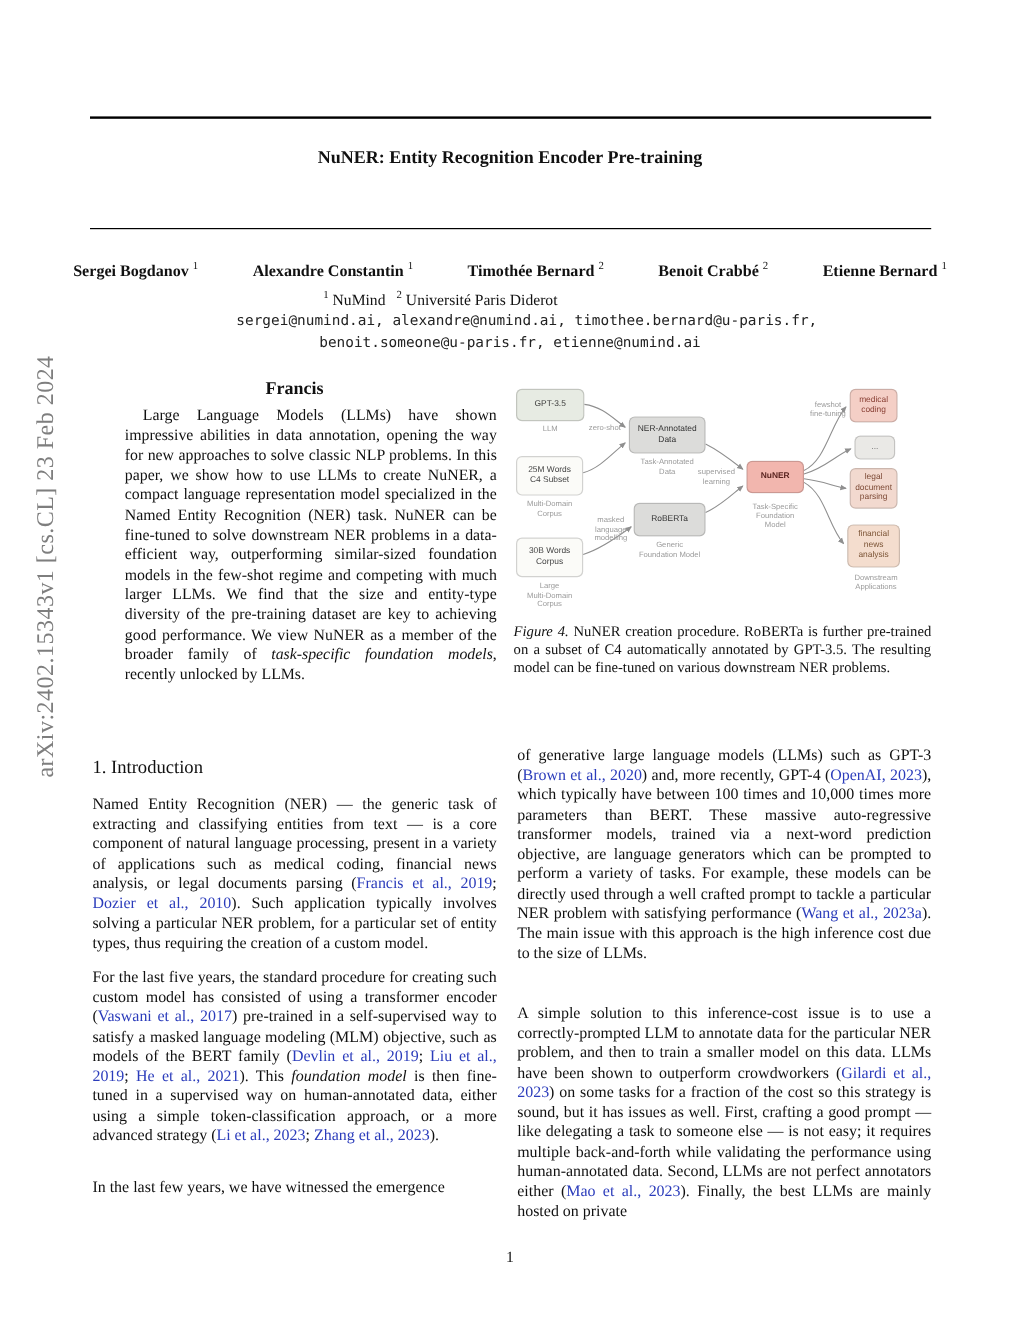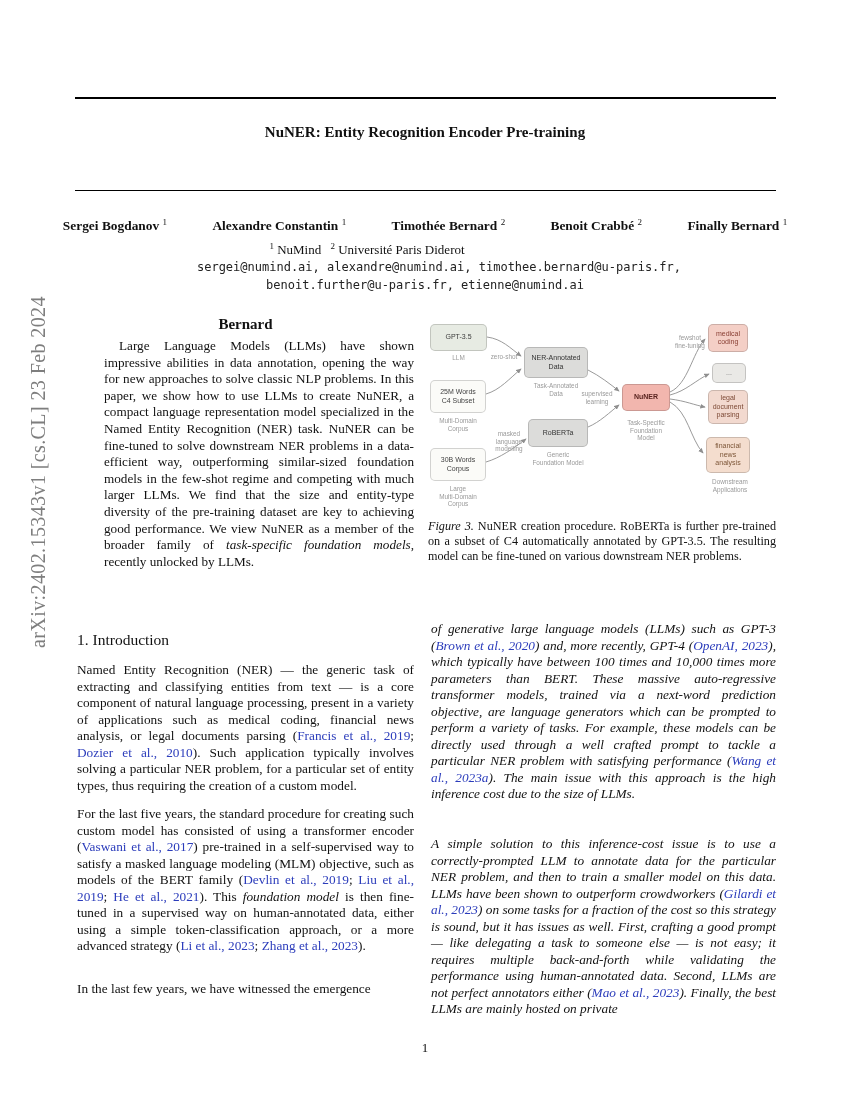--- a/index.html
+++ b/index.html
@@ -30,21 +30,21 @@
   .emails.l1 { top:260px;padding-left:28px; } .emails.l2 { top:278px; }
 
   .abstract-heading { position:absolute; left:77px; top:316px; width:337px;
                       text-align:center; font-weight:bold; font-size:15px; }
   .abstract-body { position:absolute; left:104px; top:338px; width:310px;
                    font-size:13.2px; line-height:16.6px; text-align:justify; text-indent:15px; }
   .section-heading { position:absolute; left:77px; top:631px; width:337px;
                      font-weight:normal; font-size:15.5px; }
   .para { position:absolute; font-size:13.3px; line-height:16.5px; text-align:justify; }
   .pL { left:77px; width:337px; }
-  .pR { left:431px; width:345px;font-style:italic; }
+  .pR { left:431px; width:345px; }
   #p1 { top:662px; } #p2 { top:806px; } #p3 { top:981px; }
   #rp1 { top:621px; } #rp2 { top:816px;margin-top:20px; }
   .cite { color:var(--cite, #2b3cbb); }
   .italic { font-style:italic; }
 
   .caption { position:absolute; left:428px; top:519px; width:348px;
              font-size:12.2px; line-height:14.8px; text-align:justify; }
 
   .fig { position:absolute; left:424px; top:306px; width:356px; height:212px;
          font-family:"Liberation Sans", sans-serif; }
@@ -71,32 +71,32 @@
 
   <h1 class="title"><span>NuNER: Entity Recognition Encoder Pre-training</span><br></h1>
 
   <div class="rule rule-mid"></div>
 
   <div class="authors">
     <span class="author"><span>Sergei Bogdanov</span> <sup>1</sup></span>
     <span class="author"><span>Alexandre Constantin</span> <sup>1</sup></span>
     <span class="author"><span>Timothée Bernard</span> <sup>2</sup></span>
     <span class="author"><span>Benoit Crabbé</span> <sup>2</sup></span>
-    <span class="author"><span>Finally Bernard</span> <sup>1</sup></span>
+    <span class="author"><span>Etienne Bernard</span> <sup>1</sup></span>
   </div>
 
   <div class="affils">
     <span class="aff"><sup>1</sup> <span>NuMind</span></span>
     <span class="aff"><sup>2</sup> <span>Université Paris Diderot</span></span>
   </div>
 
   <div class="emails l1">sergei@numind.ai, alexandre@numind.ai, timothee.bernard@u-paris.fr,</div>
-  <div class="emails l2">benoit.further@u-paris.fr, etienne@numind.ai</div>
+  <div class="emails l2">benoit.someone@u-paris.fr, etienne@numind.ai</div>
 
-  <div class="abstract-heading">Bernard</div>
+  <div class="abstract-heading">Francis</div>
   <div class="abstract-body"><span>Large Language Models (LLMs) have shown impressive abilities in data annotation, opening the way for new approaches to solve classic NLP problems. In this paper, we show how to use LLMs to create NuNER, a compact language representation model specialized in the Named Entity Recognition (NER) task. NuNER can be fine-tuned to solve downstream NER problems in a data-efficient way, outperforming similar-sized foundation models in the few-shot regime and competing with much larger LLMs. We find that the size and entity-type diversity of the pre-training dataset are key to achieving good performance. We view NuNER as a member of the broader family of </span><span class="italic">task-specific foundation models</span><span>, recently unlocked by LLMs.</span></div>
 
   <div class="fig">
     <svg width="356" height="212" viewBox="0 0 356 212">
       <defs>
         <marker id="ah" markerWidth="7" markerHeight="7" refX="5.2" refY="3" orient="auto">
           <path d="M0,0.4 L6,3 L0,5.6 Z" fill="#8f8f8f"></path>
         </marker>
       </defs>
       <g stroke="#8f8f8f" stroke-width="0.9" fill="none">
@@ -158,21 +158,21 @@
     <div class="node" style="left: 284px; top: 84px; width: 40px; height: 34px; background: rgb(242, 217, 207); color: rgb(125, 74, 54);">legal
 document
 parsing</div>
     <div class="node" style="left: 282px; top: 131px; width: 44px; height: 36px; background: rgb(244, 221, 206); color: rgb(125, 86, 56);">financial
 news
 analysis</div>
     <div class="lbl" style="left:276px;top:172px;width:60px">Downstream
 Applications</div>
   </div>
 
-  <div class="caption"><span class="italic">Figure 3.</span><span> NuNER creation procedure. RoBERTa is further pre-trained on a subset of C4 automatically annotated by GPT-3.5. The resulting model can be fine-tuned on various downstream NER problems.</span></div>
+  <div class="caption"><span class="italic">Figure 4.</span><span> NuNER creation procedure. RoBERTa is further pre-trained on a subset of C4 automatically annotated by GPT-3.5. The resulting model can be fine-tuned on various downstream NER problems.</span></div>
 
   <div class="section-heading">1. Introduction</div>
 
   <p class="para pL" id="p1"><span>Named Entity Recognition (NER) — the generic task of extracting and classifying entities from text — is a core component of natural language processing, present in a variety of applications such as medical coding, financial news analysis, or legal documents parsing (</span><span class="cite">Francis et al., 2019</span><span>; </span><span class="cite">Dozier et al., 2010</span><span>). Such application typically involves solving a particular NER problem, for a particular set of entity types, thus requiring the creation of a custom model.</span></p>
   <p class="para pL" id="p2"><span>For the last five years, the standard procedure for creating such custom model has consisted of using a transformer encoder (</span><span class="cite">Vaswani et al., 2017</span><span>) pre-trained in a self-supervised way to satisfy a masked language modeling (MLM) objective, such as models of the BERT family (</span><span class="cite">Devlin et al., 2019</span><span>; </span><span class="cite">Liu et al., 2019</span><span>; </span><span class="cite">He et al., 2021</span><span>). This </span><span class="italic">foundation model</span><span> is then fine-tuned in a supervised way on human-annotated data, either using a simple token-classification approach, or a more advanced strategy (</span><span class="cite">Li et al., 2023</span><span>; </span><span class="cite">Zhang et al., 2023</span><span>).</span></p>
   <p class="para pL" id="p3"><span>In the last few years, we have witnessed the emergence</span></p>
 
   <p class="para pR" id="rp1"><span>of generative large language models (LLMs) such as GPT-3 (</span><span class="cite">Brown et al., 2020</span><span>) and, more recently, GPT-4 (</span><span class="cite">OpenAI, 2023</span><span>), which typically have between 100 times and 10,000 times more parameters than BERT. These massive auto-regressive transformer models, trained via a next-word prediction objective, are language generators which can be prompted to perform a variety of tasks. For example, these models can be directly used through a well crafted prompt to tackle a particular NER problem with satisfying performance (</span><span class="cite">Wang et al., 2023a</span><span>). The main issue with this approach is the high inference cost due to the size of LLMs.</span></p>
   <p class="para pR" id="rp2"><span>A simple solution to this inference-cost issue is to use a correctly-prompted LLM to annotate data for the particular NER problem, and then to train a smaller model on this data. LLMs have been shown to outperform crowdworkers (</span><span class="cite">Gilardi et al., 2023</span><span>) on some tasks for a fraction of the cost so this strategy is sound, but it has issues as well. First, crafting a good prompt — like delegating a task to someone else — is not easy; it requires multiple back-and-forth while validating the performance using human-annotated data. Second, LLMs are not perfect annotators either (</span><span class="cite">Mao et al., 2023</span><span>). Finally, the best LLMs are mainly hosted on private</span></p>
 

